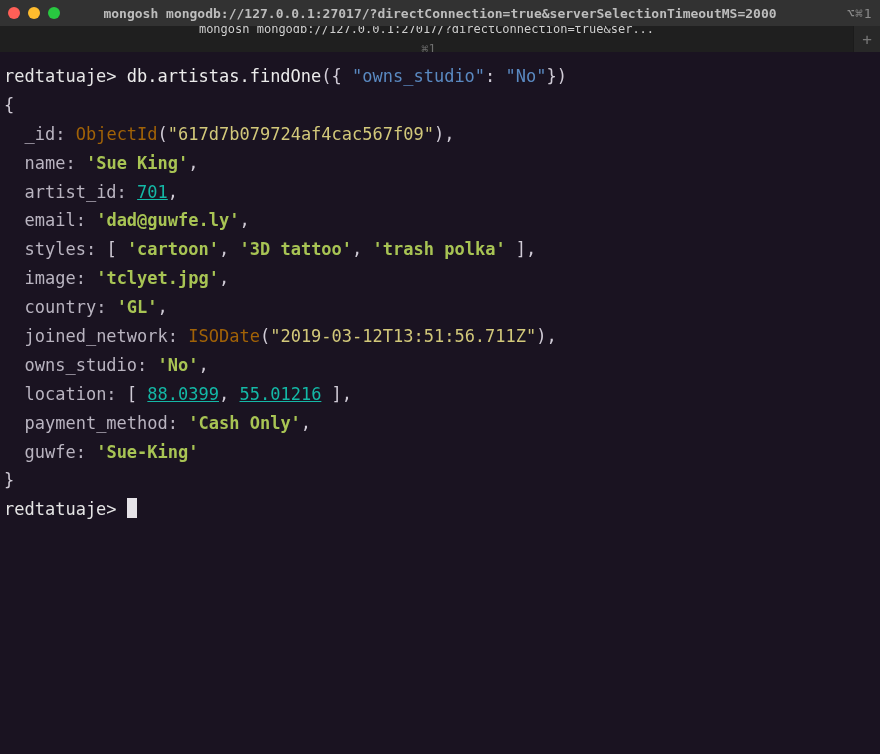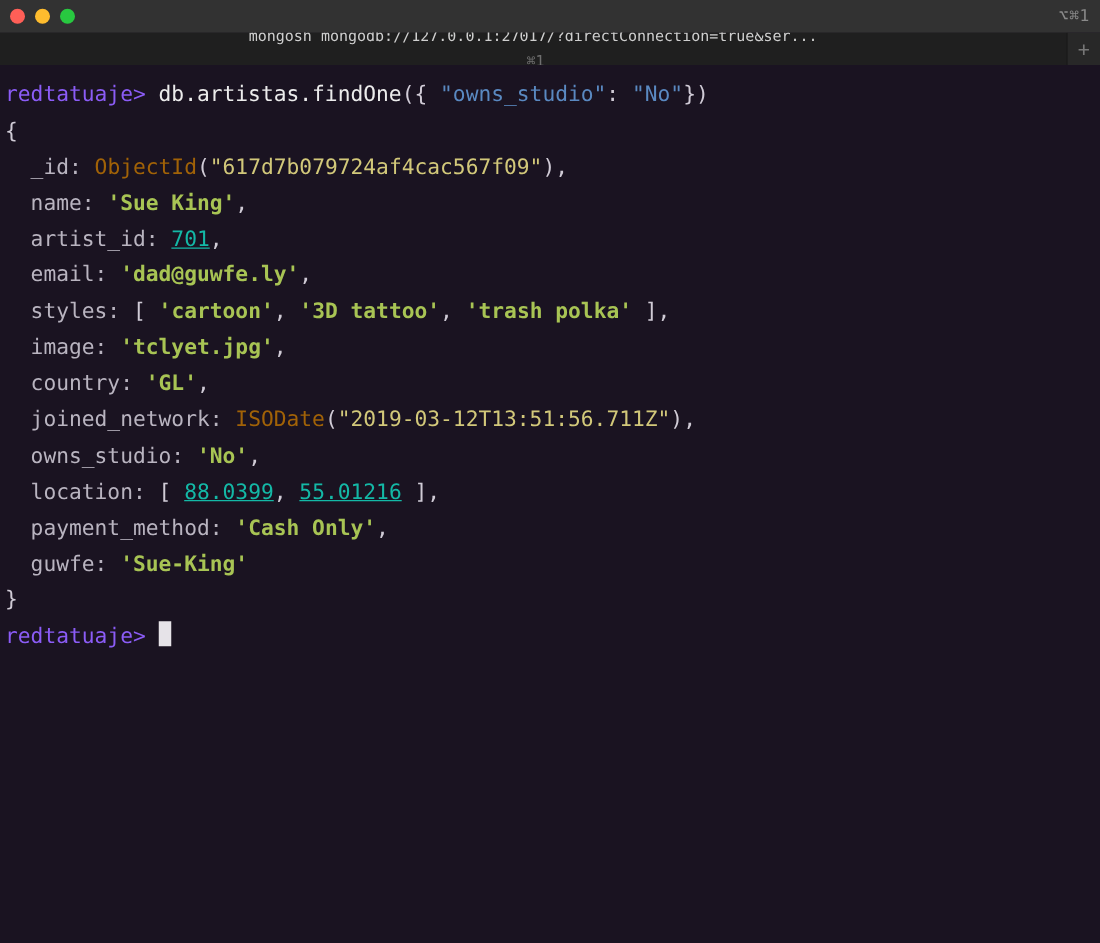--- a/index.html
+++ b/index.html
@@ -25,32 +25,33 @@
   
   .term    { flex:1; background:#1a1321; color:#e6e3e8; padding:10px 4px; font-size:17px; line-height:1.7; white-space:pre; overflow:hidden; }
   .tok-db  { color:#ececec; }       
   .tok-key { color:#5a89c1; }       
   .tok-p   { color:#d0cbd6; }       
   .tok-pr  { color:#b9b4c0; }       
   .tok-id  { color:#a16207; }       
   .tok-s   { color:#a8c454;font-weight:bold; }       
   .tok-ys  { color:#d2c87a; }       
   .tok-n   { color:#14b8a6;text-decoration:underline; }       
-  .prompt  { color:#8b5cf6; }
+  .prompt  { color:#e5e5e5; }
   .cursor  { display:inline-block; width:10px; height:20px; background:#e6e3e8; vertical-align:-3px; }
 </style>
 </head>
 <body>
 
 <div class="titlebar">
   <div class="traffic">
     <div class="light red"></div>
     <div class="light yellow"></div>
     <div class="light green"></div>
   </div>
+  <div class="title">mongosh mongodb://127.0.0.1:27017/?directConnection=true&amp;serverSelectionTimeoutMS=2000</div>
   <div class="shortcut-top">⌥⌘1</div>
 </div>
 
 <div class="tabbar">
   <div class="tab active">
     <span>mongosh mongodb://127.0.0.1:27017/?directConnection=true&amp;ser...</span>
     <span class="sc">⌘1</span>
   </div>
   <div class="tab-add">+</div>
 </div>

